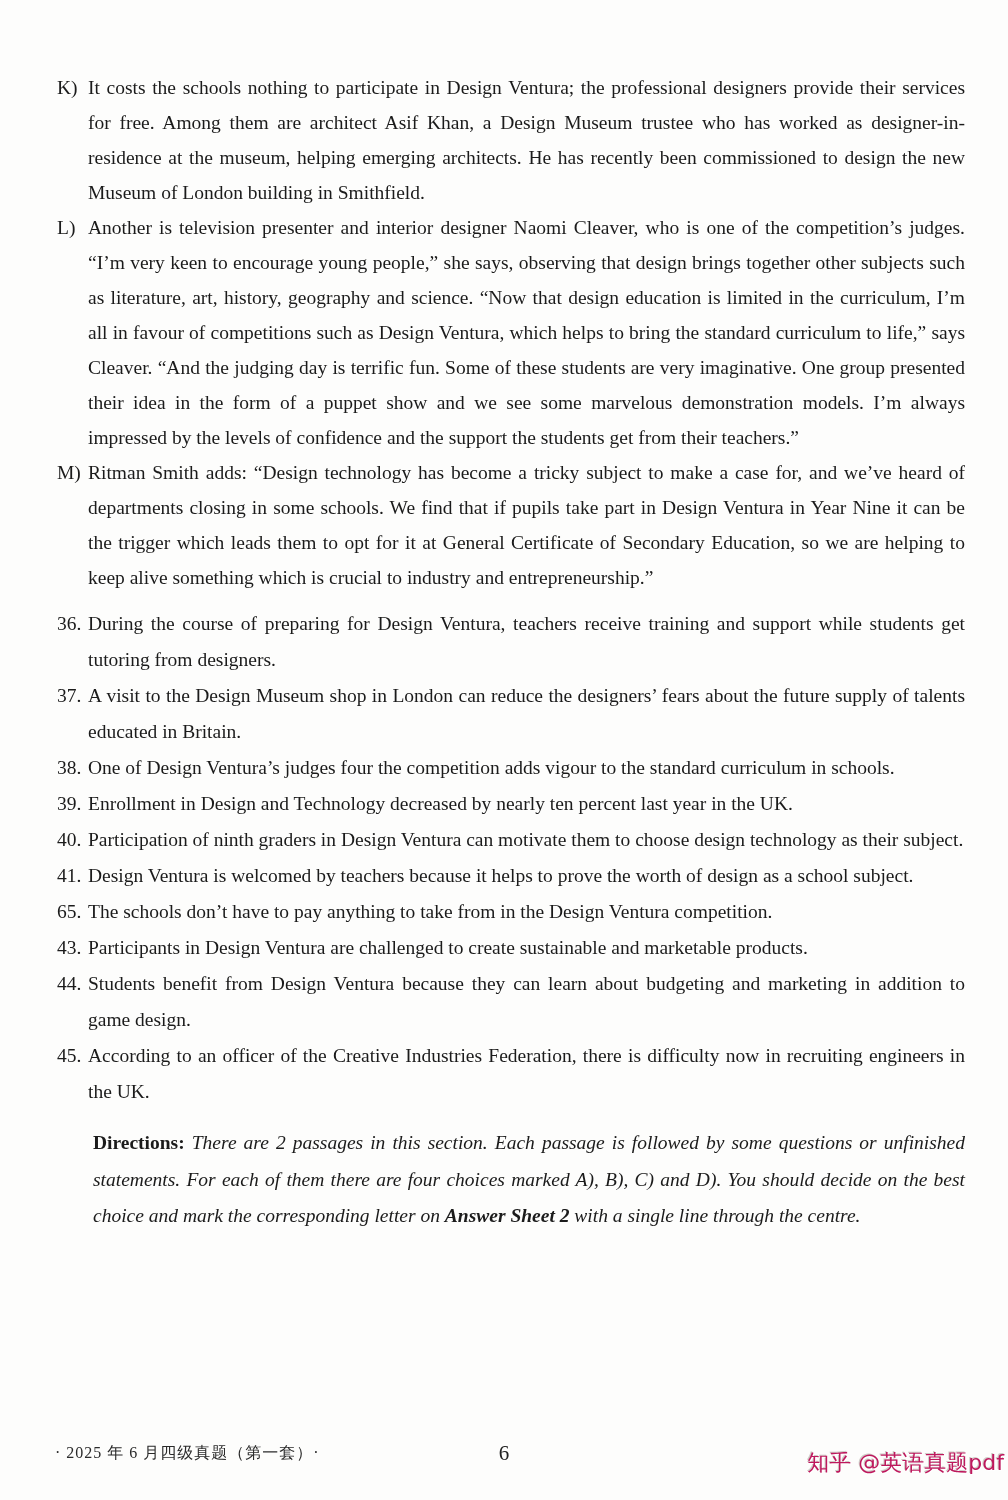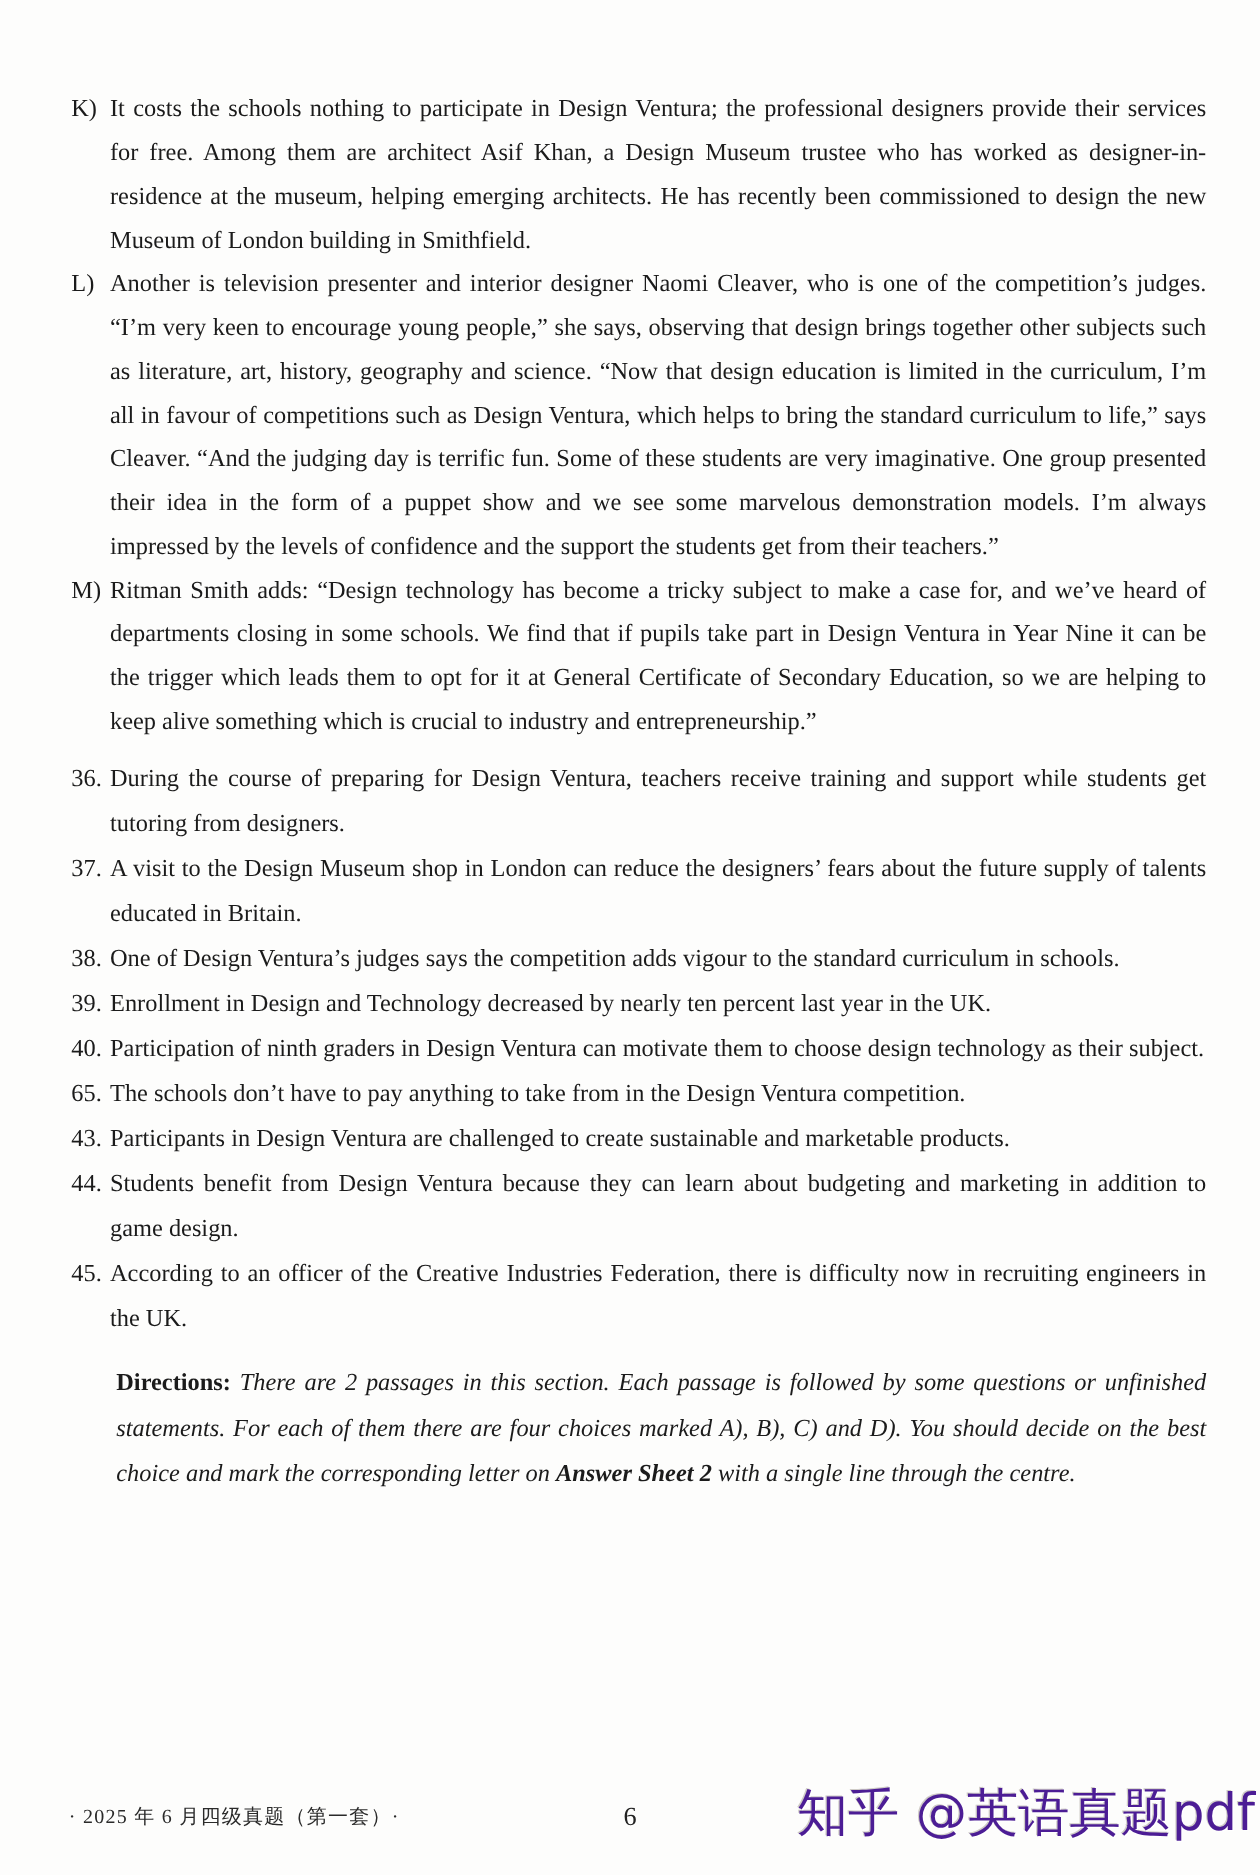--- a/index.html
+++ b/index.html
@@ -73,23 +73,23 @@
     left: 0; right: 0;
     bottom: 34px;
     text-align: center;
     font-size: 21px;
     color: #222;
   }
   .watermark {
     position: absolute;
     right: 4px;
     bottom: 22px;
-    font-size: 41px;
+    font-size: 22px;
     font-family: "DejaVu Sans", sans-serif;
-    color: #4c1d95;
+    color: #be185d;
     text-shadow: 1px 1px 0 #ffffff, -1px -1px 0 #cfccc7;
     white-space: nowrap;
   }
 </style>
 </head>
 <body>
 
 <div class="page">
   <main class="content">
 
@@ -112,29 +112,33 @@
       <div class="hang">
         <span class="label">36.</span>
         <p class="text">During the course of preparing for Design Ventura, teachers receive training and support while students get tutoring from designers.</p>
       </div>
       <div class="hang">
         <span class="label">37.</span>
         <p class="text">A visit to the Design Museum shop in London can reduce the designers’ fears about the future supply of talents educated in Britain.</p>
       </div>
       <div class="hang">
         <span class="label">38.</span>
-        <p class="text">One of Design Ventura’s judges says the competition adds vigour to the standard curriculum in schools.</p>
+        <p class="text">One of Design Ventura’s judges four the competition adds vigour to the standard curriculum in schools.</p>
       </div>
       <div class="hang">
         <span class="label">39.</span>
         <p class="text">Enrollment in Design and Technology decreased by nearly ten percent last year in the UK.</p>
       </div>
       <div class="hang">
         <span class="label">40.</span>
         <p class="text">Participation of ninth graders in Design Ventura can motivate them to choose design technology as their subject.</p>
+      </div>
+      <div class="hang">
+        <span class="label">41.</span>
+        <p class="text">Design Ventura is welcomed by teachers because it helps to prove the worth of design as a school subject.</p>
       </div>
       <div class="hang">
         <span class="label">65.</span>
         <p class="text">The schools don’t have to pay anything to take from in the Design Ventura competition.</p>
       </div>
       <div class="hang">
         <span class="label">43.</span>
         <p class="text">Participants in Design Ventura are challenged to create sustainable and marketable products.</p>
       </div>
       <div class="hang">

